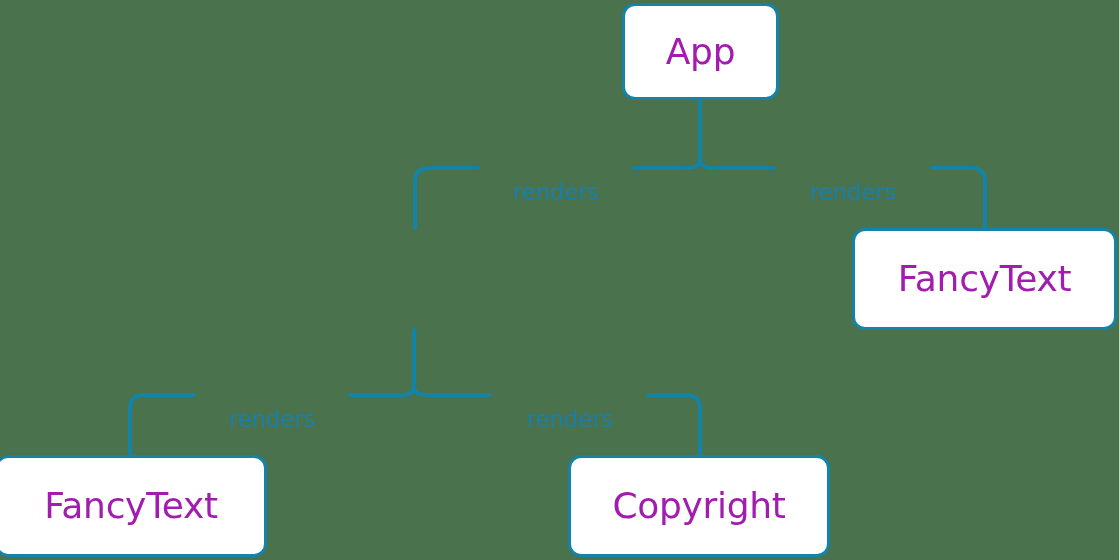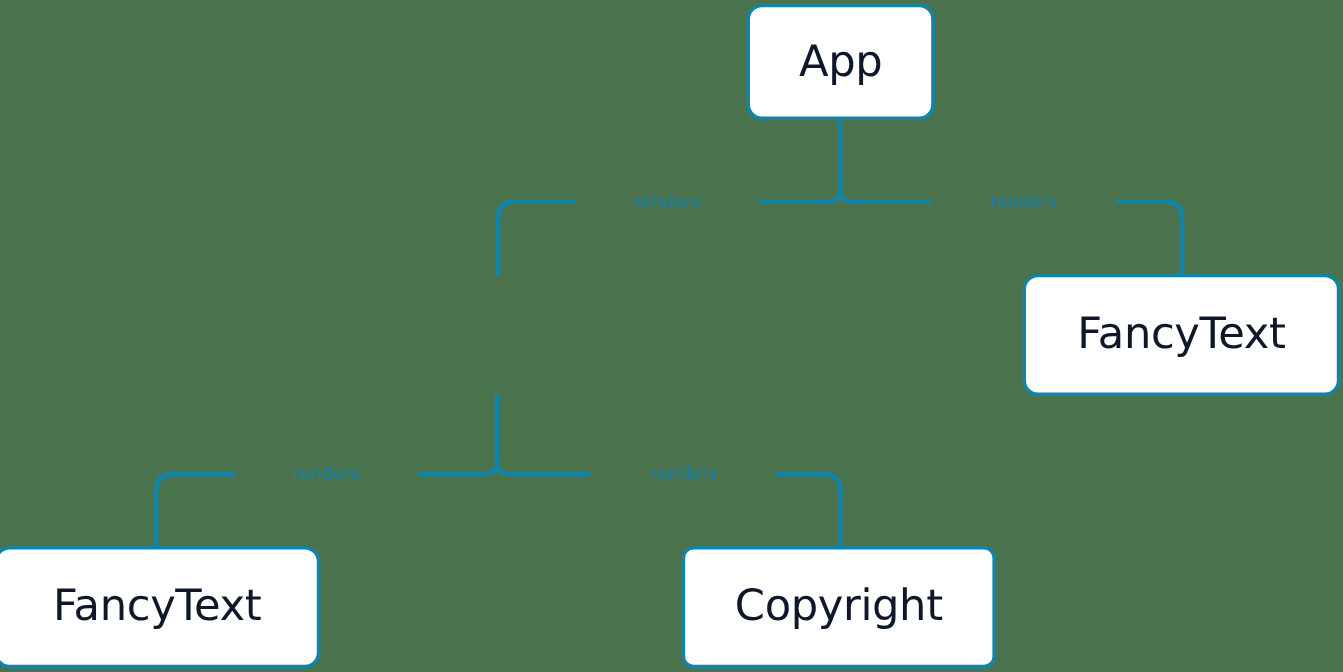--- a/index.html
+++ b/index.html
@@ -33,39 +33,40 @@
     box-sizing: border-box;
     background: #ffffff;
     border: 3px solid #1384a8;
     border-radius: 13px;
     display: flex;
     align-items: center;
     justify-content: center;
     z-index: 3;
   }
   .node-label {
-    color: #0f172a;
+    color: #a21caf;
     font-family: "DejaVu Sans", sans-serif;
     font-size: 36px;
     font-weight: 400;
     letter-spacing: -0.3px;
     line-height: 1;
     white-space: nowrap;
   }
   .edge-label {
     position: absolute;
     color: #1a7fa8;
     font-family: "DejaVu Sans", sans-serif;
-    font-size: 15px;
+    font-size: 23px;
     font-weight: 400;
     line-height: 1;
     white-space: nowrap;
     z-index: 4;
     transform: translate(-50%, -50%);
     letter-spacing: -0.2px;
+    margin-top: 24px;
   }
 </style>
 </head>
 <body>
 
 <div id="diagram-root">
 
   <svg id="connector-layer" viewBox="0 0 1119 560" width="1119" height="560" xmlns="http://www.w3.org/2000/svg">
     <g fill="none" stroke="#1384a8" stroke-width="4" stroke-linecap="round" stroke-linejoin="round">
 
@@ -96,21 +97,21 @@
 
 
   <div class="node-box" style="left:852px; top:228px; width:265px; height:102px;">
     <span class="node-label">FancyText</span>
   </div>
 
   <div class="node-box" style="left:-5px; top:455px; width:272px; height:102px;">
     <span class="node-label">FancyText</span>
   </div>
 
-  <div class="node-box" style="left:568px; top:455px; width:262px; height:102px;border-radius:10px;">
+  <div class="node-box" style="left:568px; top:455px; width:262px; height:102px;">
     <span class="node-label">Copyright</span>
   </div>
 
   <span class="edge-label" style="left:556px; top:168px;">renders</span>
 
   <span class="edge-label" style="left:853px; top:168px;">renders</span>
 
   <span class="edge-label" style="left:272px; top:395px;">renders</span>
 
   <span class="edge-label" style="left:570px; top:395px;">renders</span>

